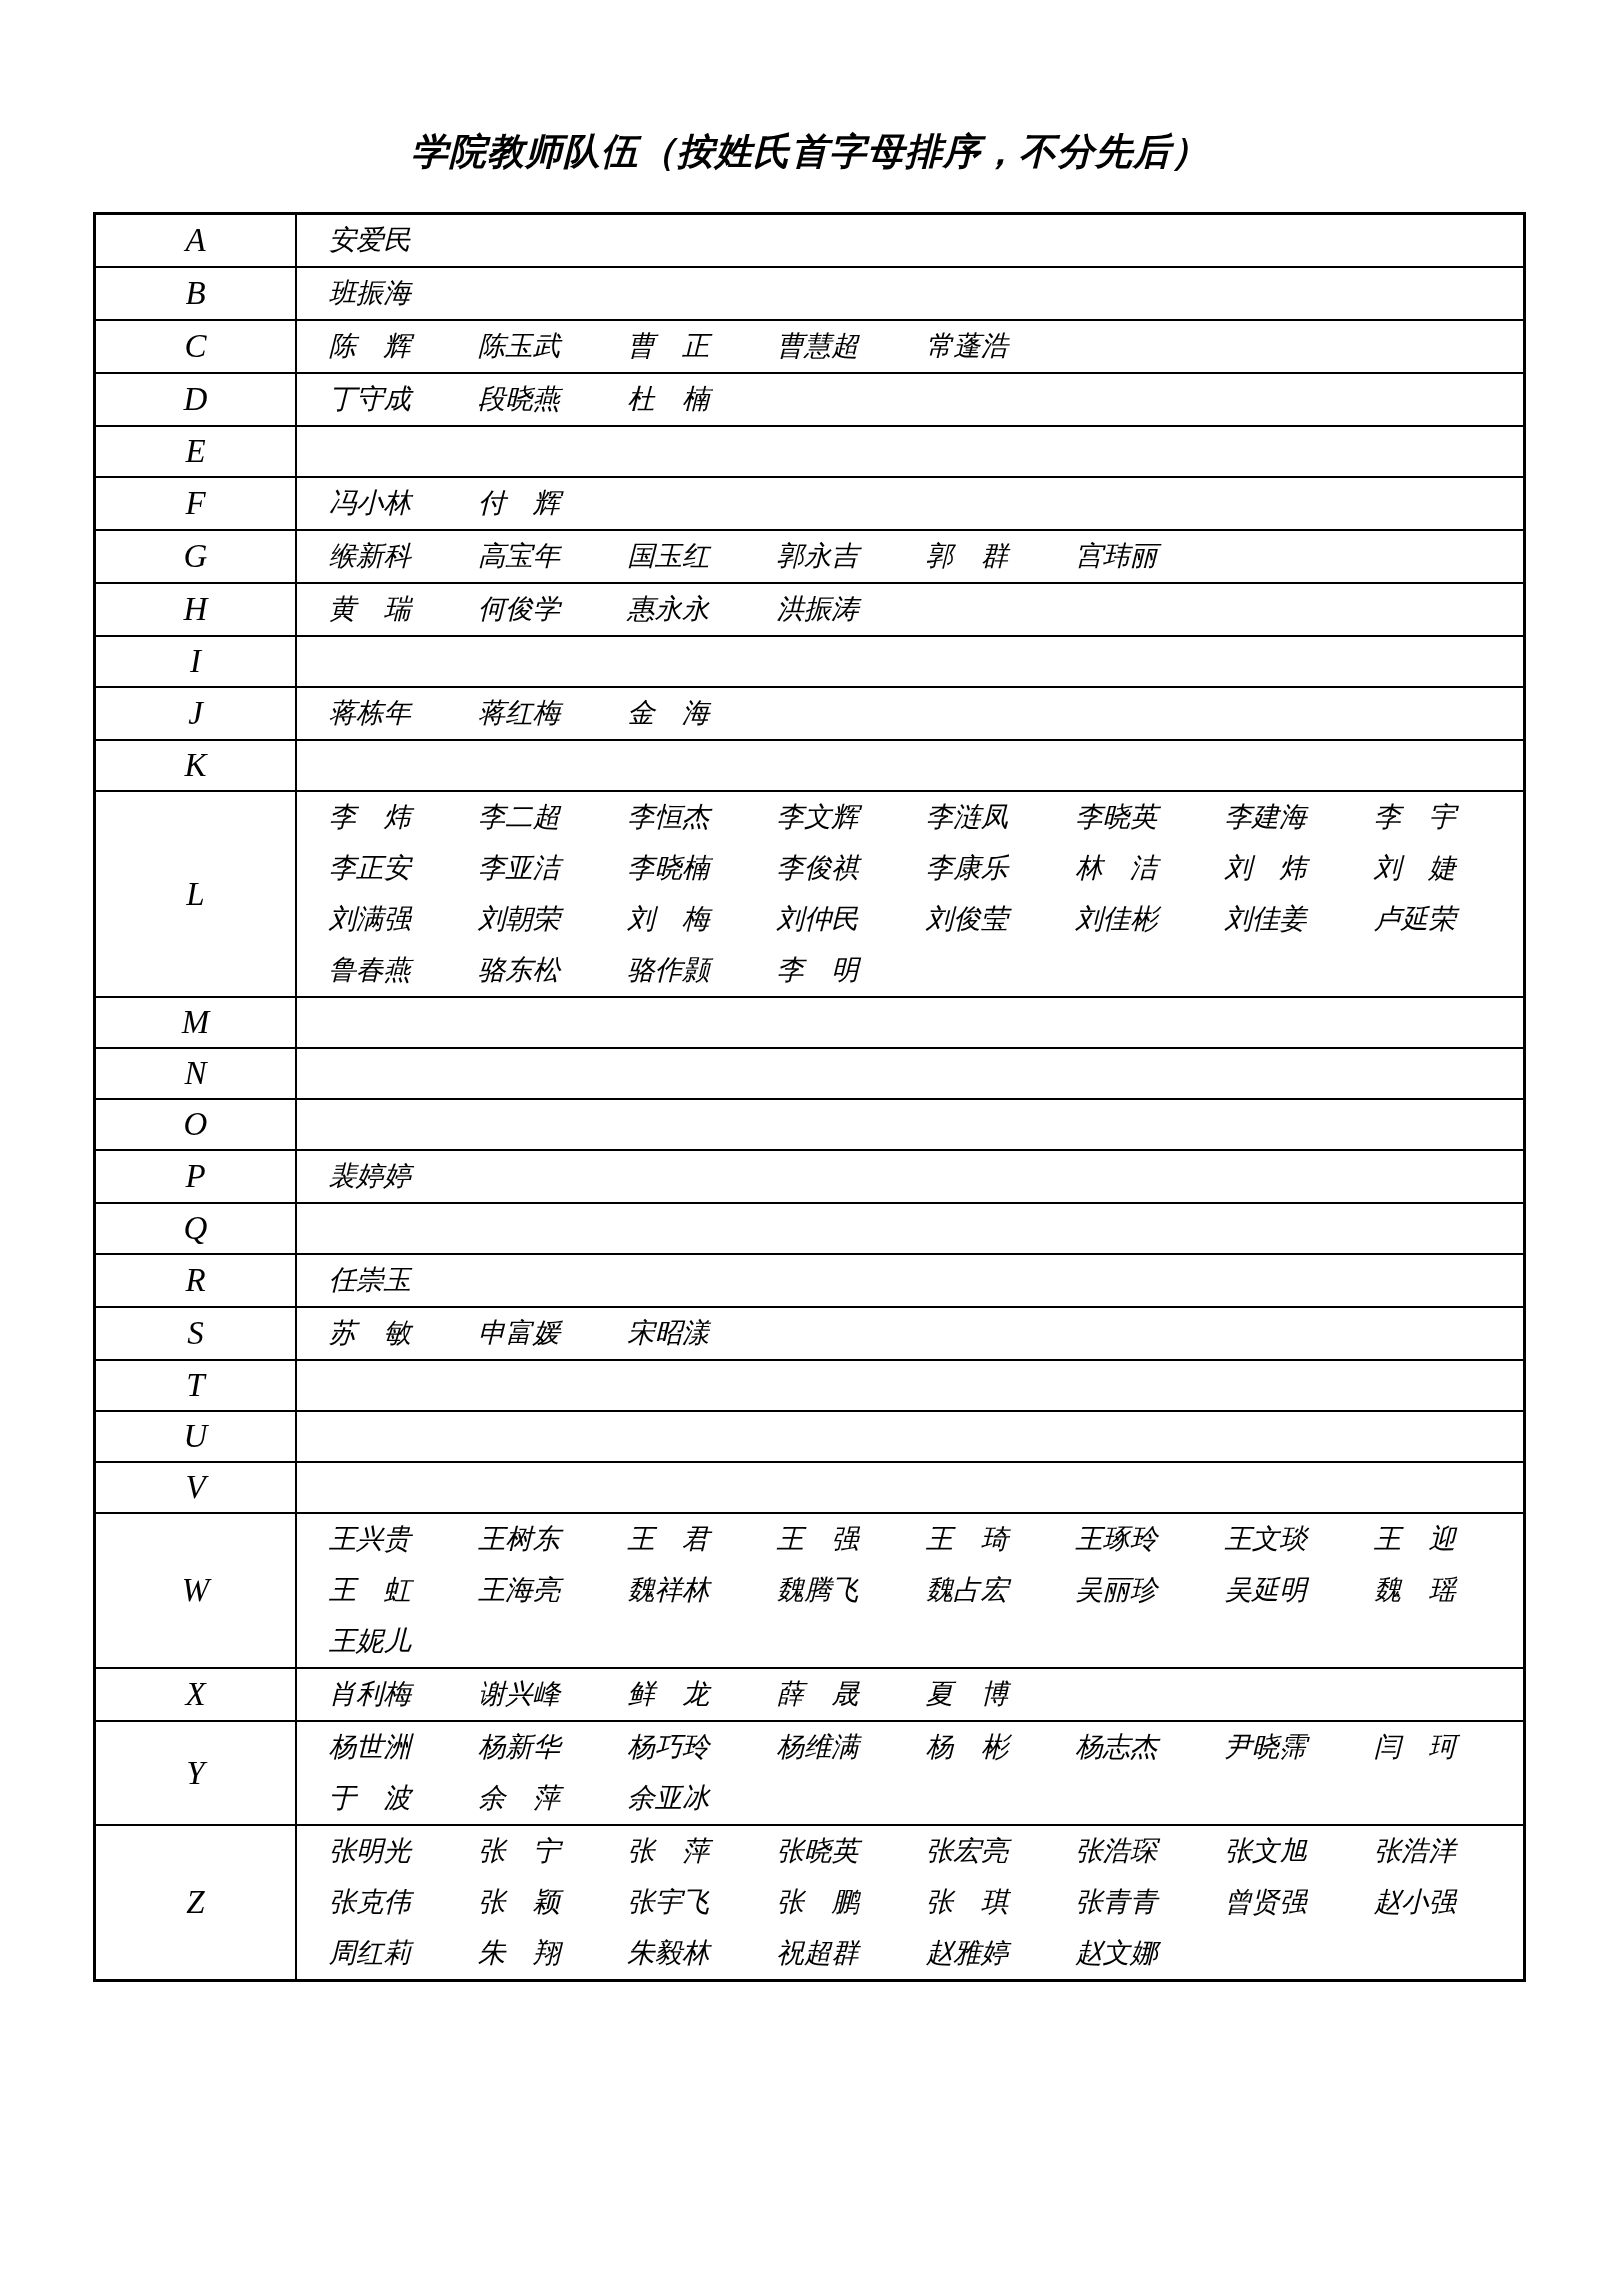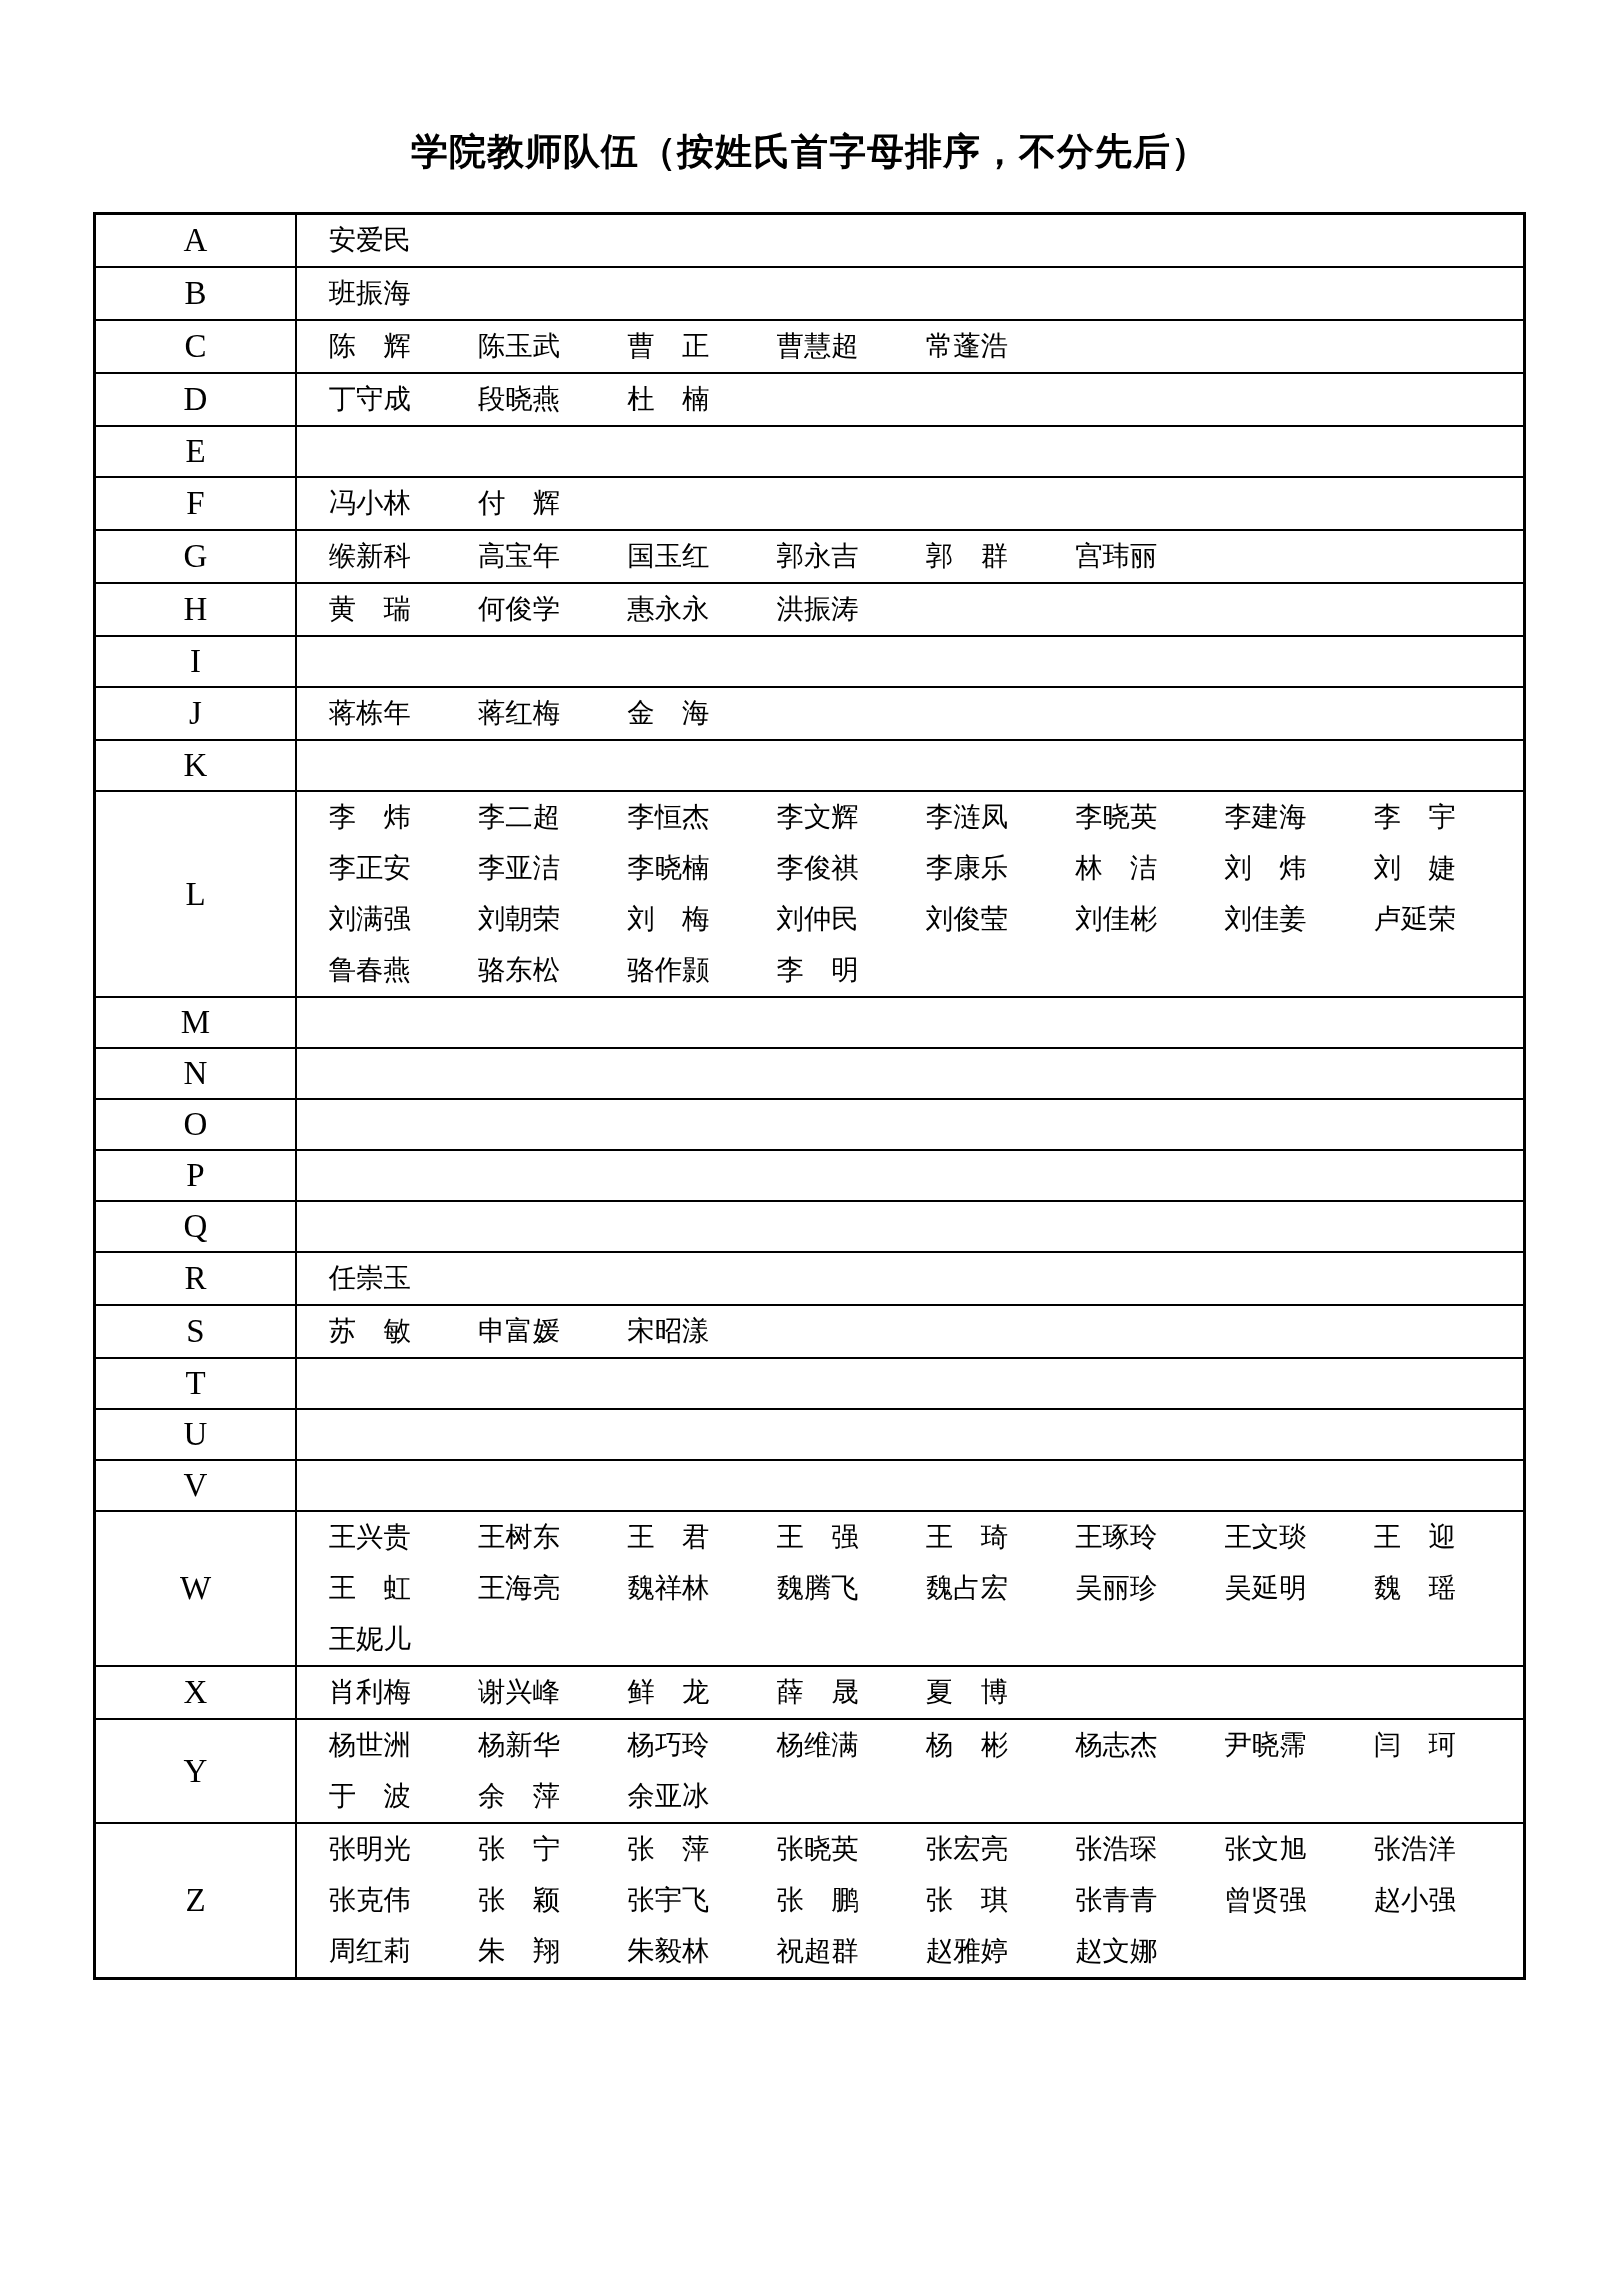--- a/index.html
+++ b/index.html
@@ -13,20 +13,21 @@
     position: relative;
     font-family: "Liberation Serif", "DejaVu Serif", serif;
     color: #000;
   }
   .page {
     position: absolute;
     top: 0; left: 0;
     width: 1620px;
     height: 2292px;
     background: #ffffff;
+    font-style: italic;
   }
   .title {
     margin: 0;
     padding-top: 127px;
     text-align: center;
     font-size: 37px;
     font-weight: bold;
     letter-spacing: 1px;
   }
   .table {
@@ -226,20 +227,23 @@
       <div class="row">
         <div class="letter-cell">
           <span>O</span>
         </div>
         <div class="names-cell"></div>
       </div>
       <div class="row">
         <div class="letter-cell">
           <span>P</span>
         </div>
+        <div class="names-cell">
+          <span class="name">裴婷婷</span>
+        </div>
       </div>
       <div class="row">
         <div class="letter-cell">
           <span>Q</span>
         </div>
         <div class="names-cell"></div>
       </div>
       <div class="row">
         <div class="letter-cell">
           <span>R</span>

